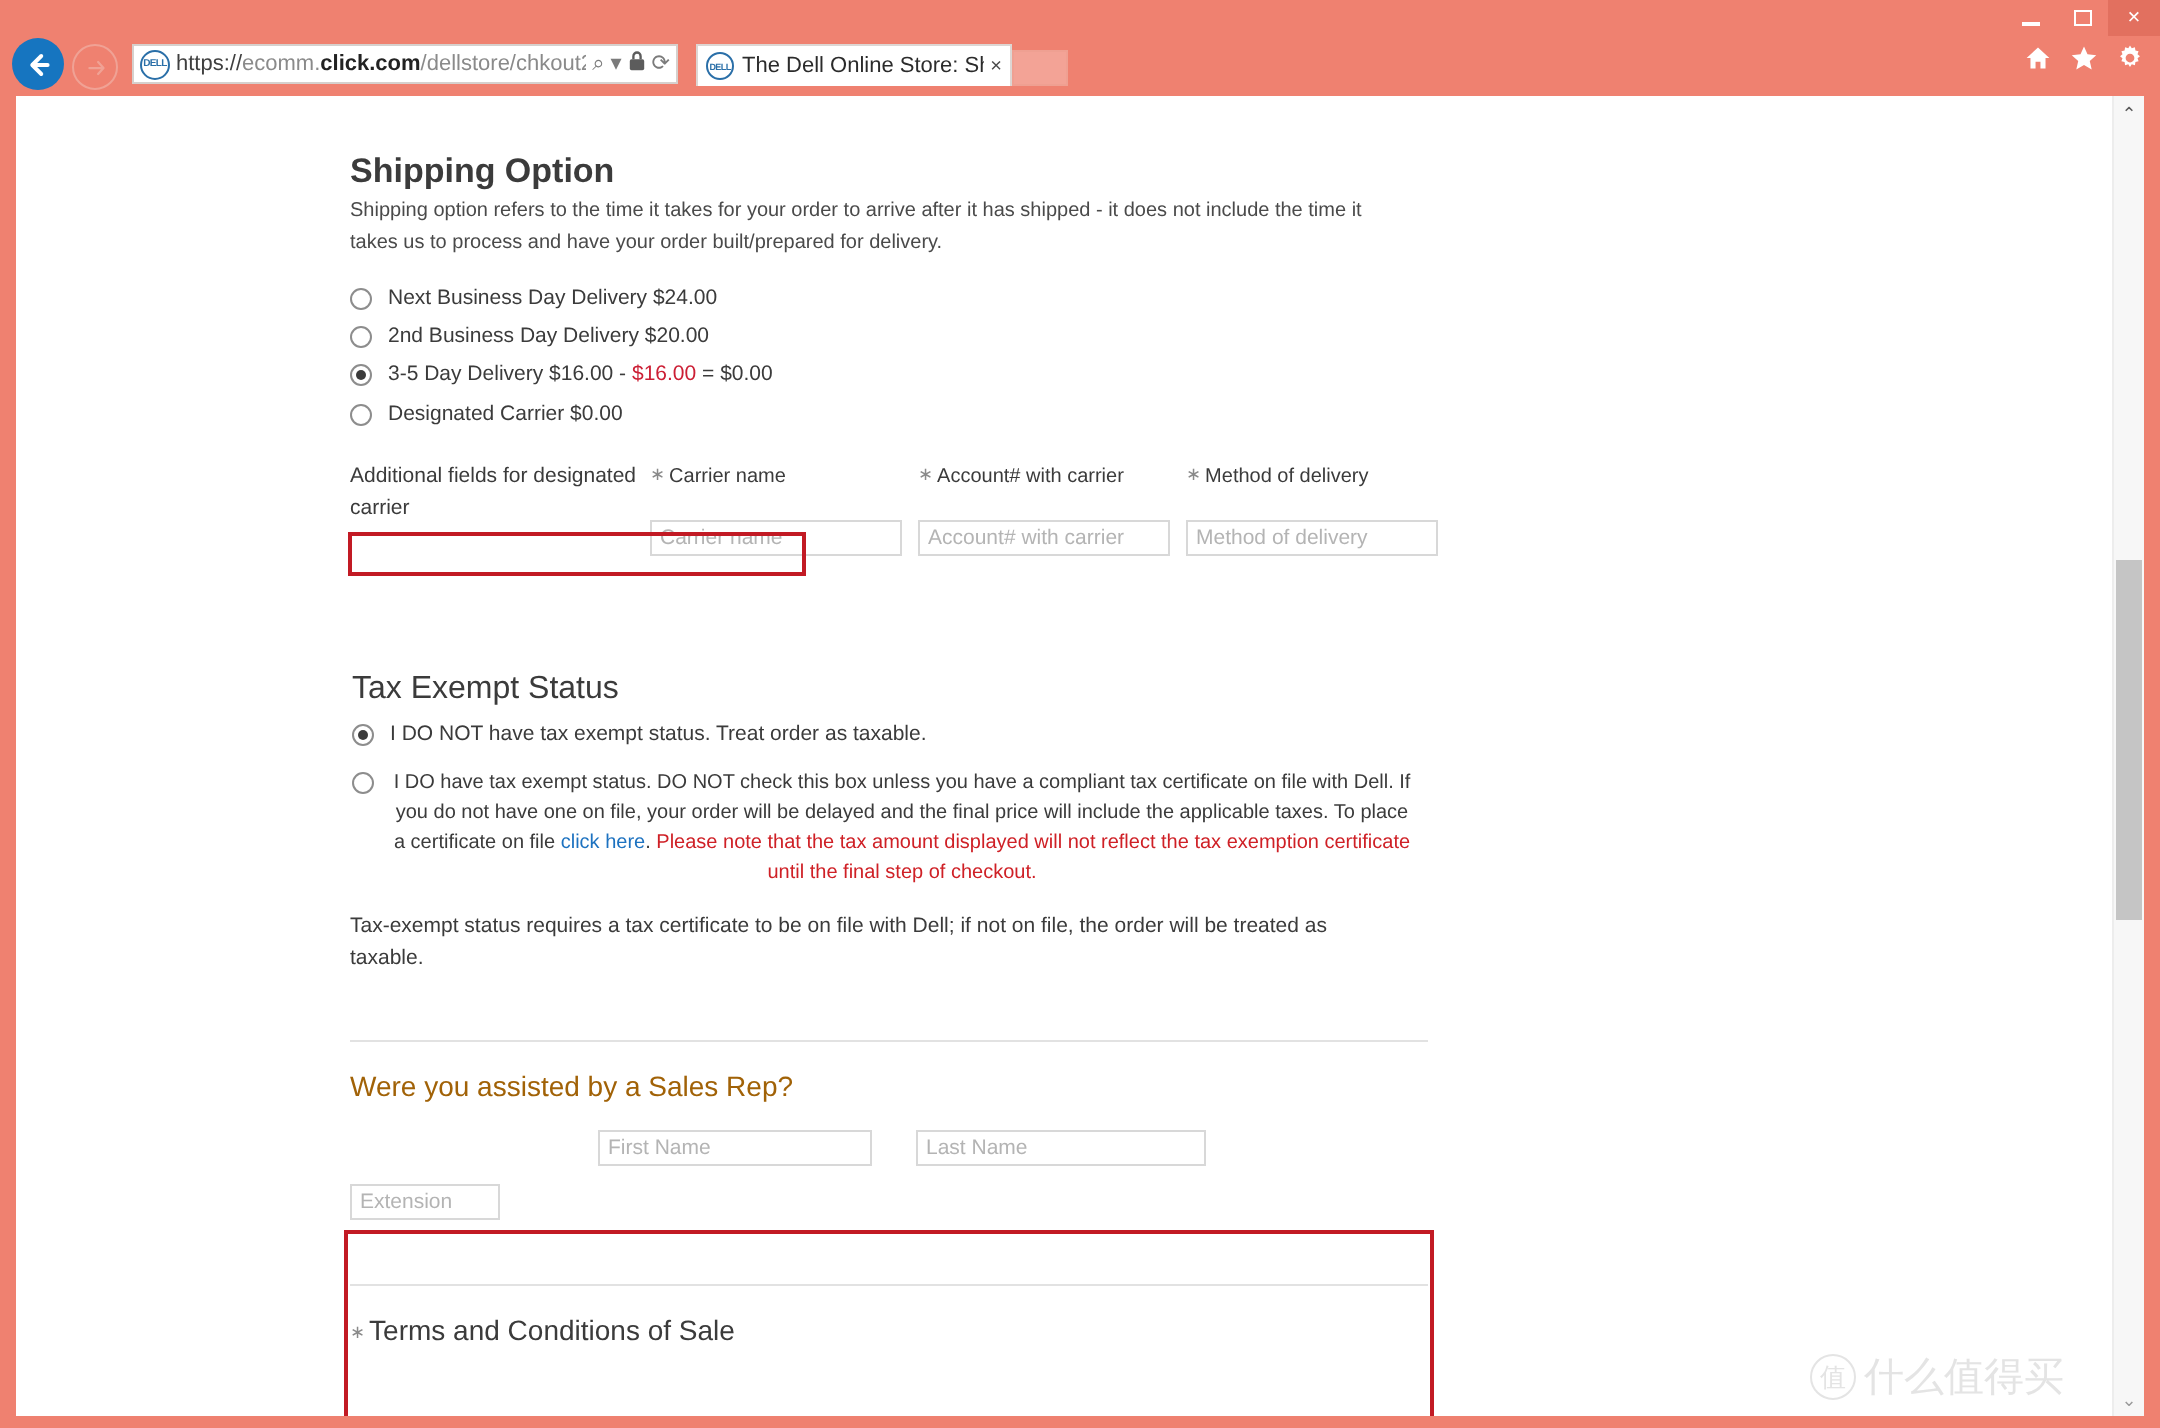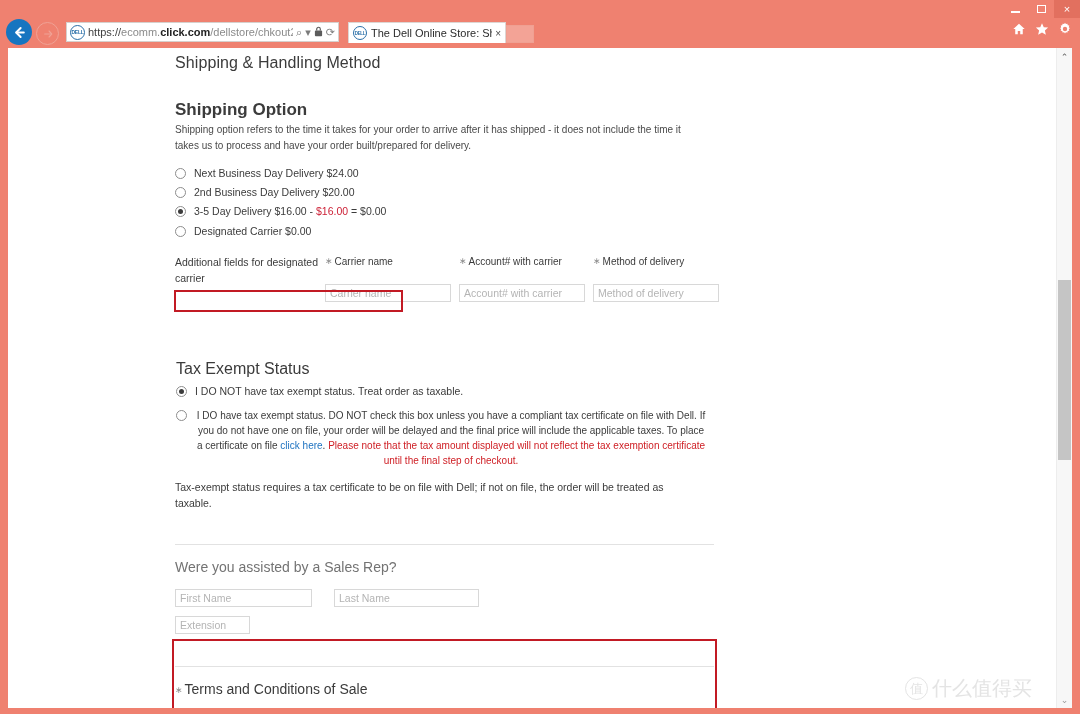--- a/index.html
+++ b/index.html
@@ -391,30 +391,30 @@
     border: none;
     border-top: 1px solid #e2e2e2;
     margin: 32px 0 0 8px;
     width: 539px;
   }
 
   
   #salesrep-title {
     font-size: 14px;
     font-weight: normal;
-    color: #737373;
+    color: #a16207;
     margin: 14px 0 0 8px;
   }
   #salesrep-desc {
     font-size: 11px;
     color: #3b3b3b;
     margin: 8px 0 0 8px;
   }
   #salesrep-fields { margin: 14px 0 0 8px; }
-  #salesrep-row-1 { display: flex; gap: 22px; }
+  #salesrep-row-1 { display: flex; gap: 22px; justify-content: center; }
   #input-first-name { width: 137px; }
   #input-last-name  { width: 145px; }
   #input-extension  { width: 75px; margin-top: 9px; }
 
   
   #terms-title {
     font-size: 14px;
     font-weight: normal;
     color: #3b3b3b;
     margin: 14px 0 0 8px;
@@ -517,21 +517,20 @@
       </span>
     </div>
   </div>
 
   <div id="page-viewport">
 
     <div id="page-content">
 
       <div id="form-area">
 
-        <h1 id="section-title-shipping">Shipping &amp; Handling Method</h1>
 
         <div class="sub-head">Shipping Option</div>
         <div class="help-text">Shipping option refers to the time it takes for your order to arrive after it has shipped - it does not include the time it takes us to process and have your order built/prepared for delivery.</div>
 
         <div style="margin-top:11px; position:relative;">
 
           <div class="radio-row">
             <span class="radio"></span>
             <span class="radio-label">Next Business Day Delivery $24.00</span>
           </div>

